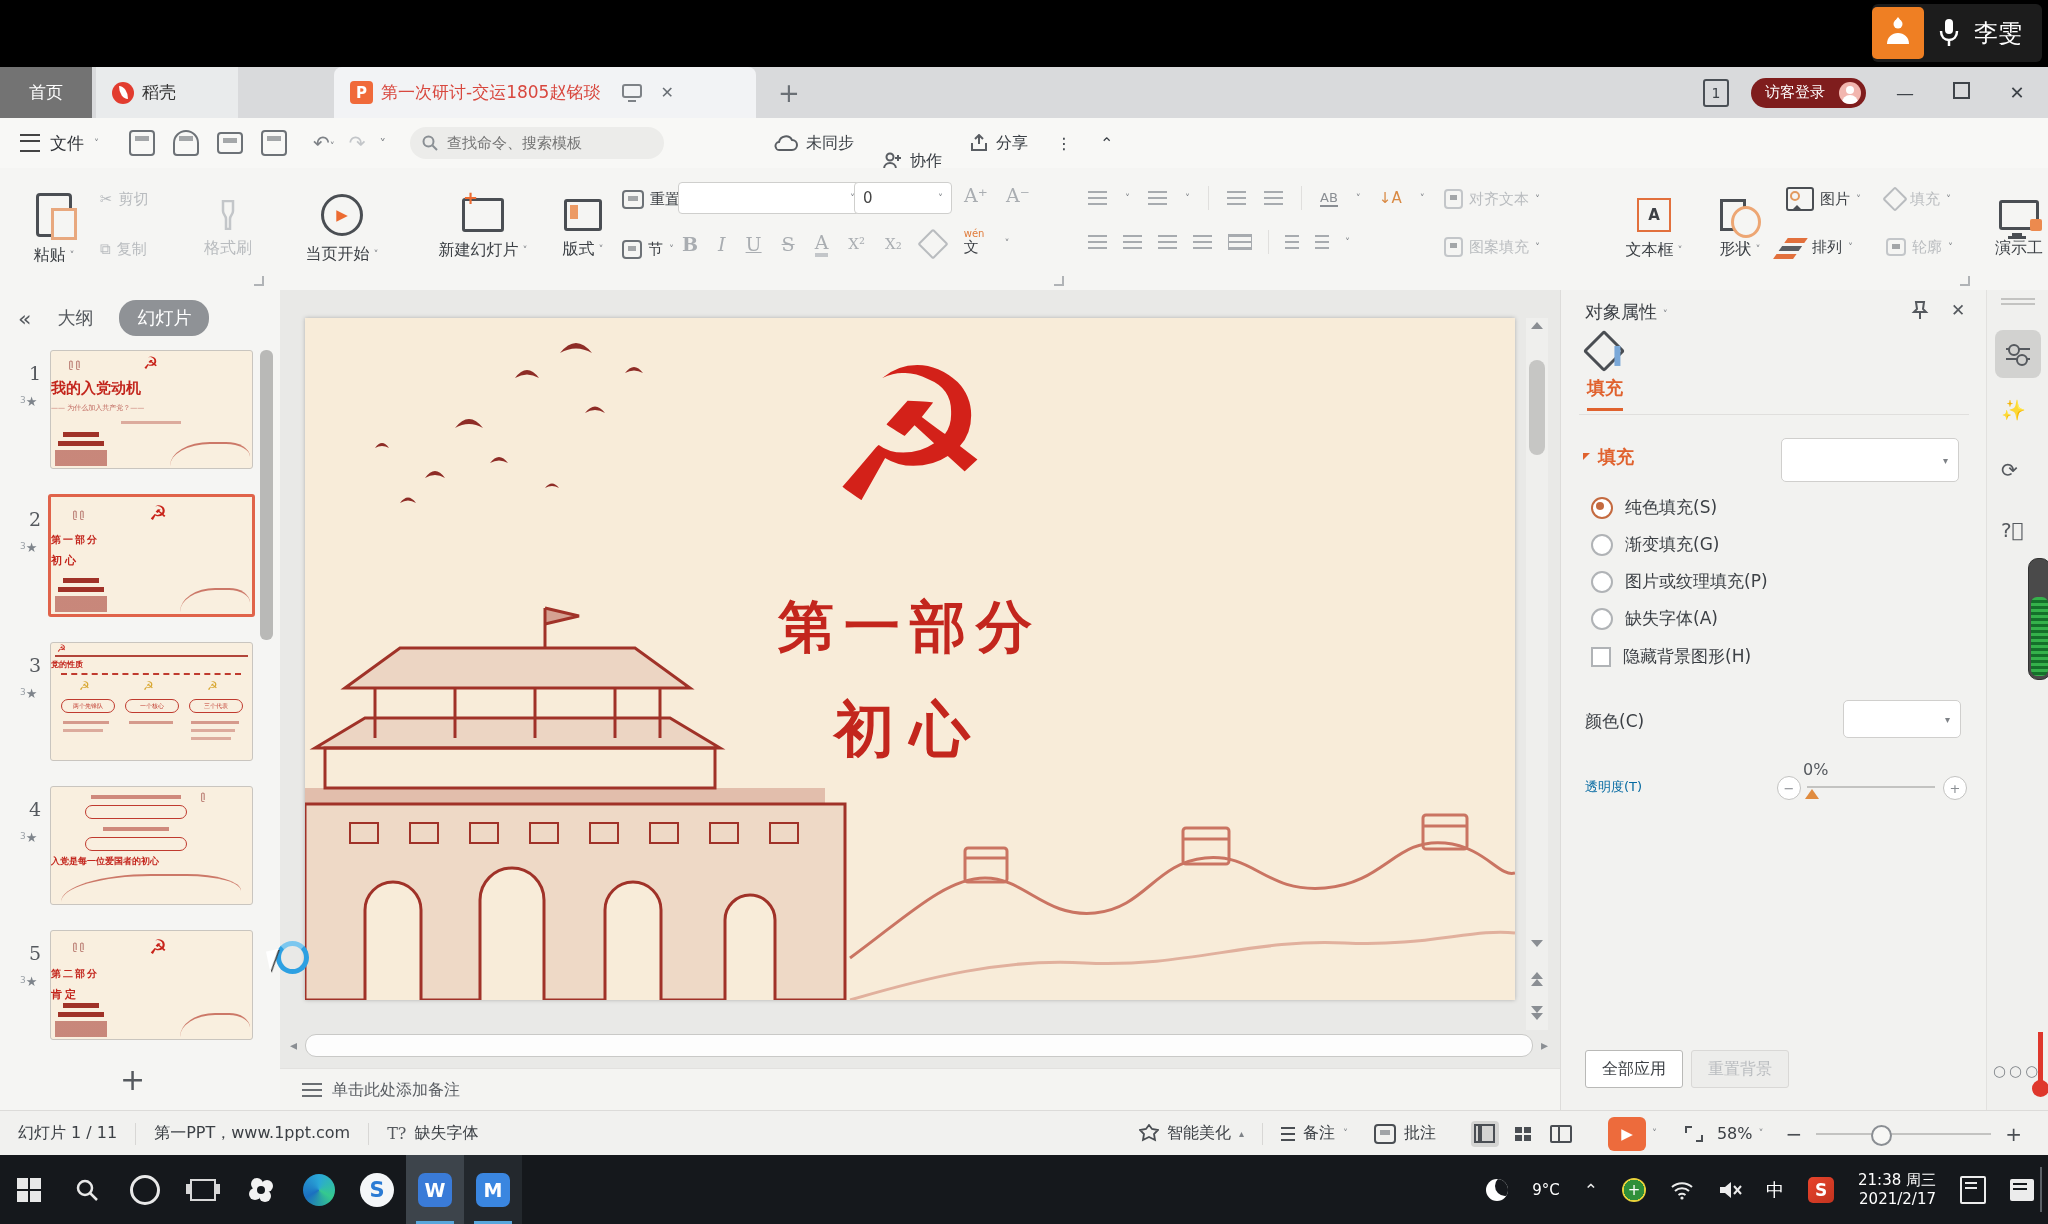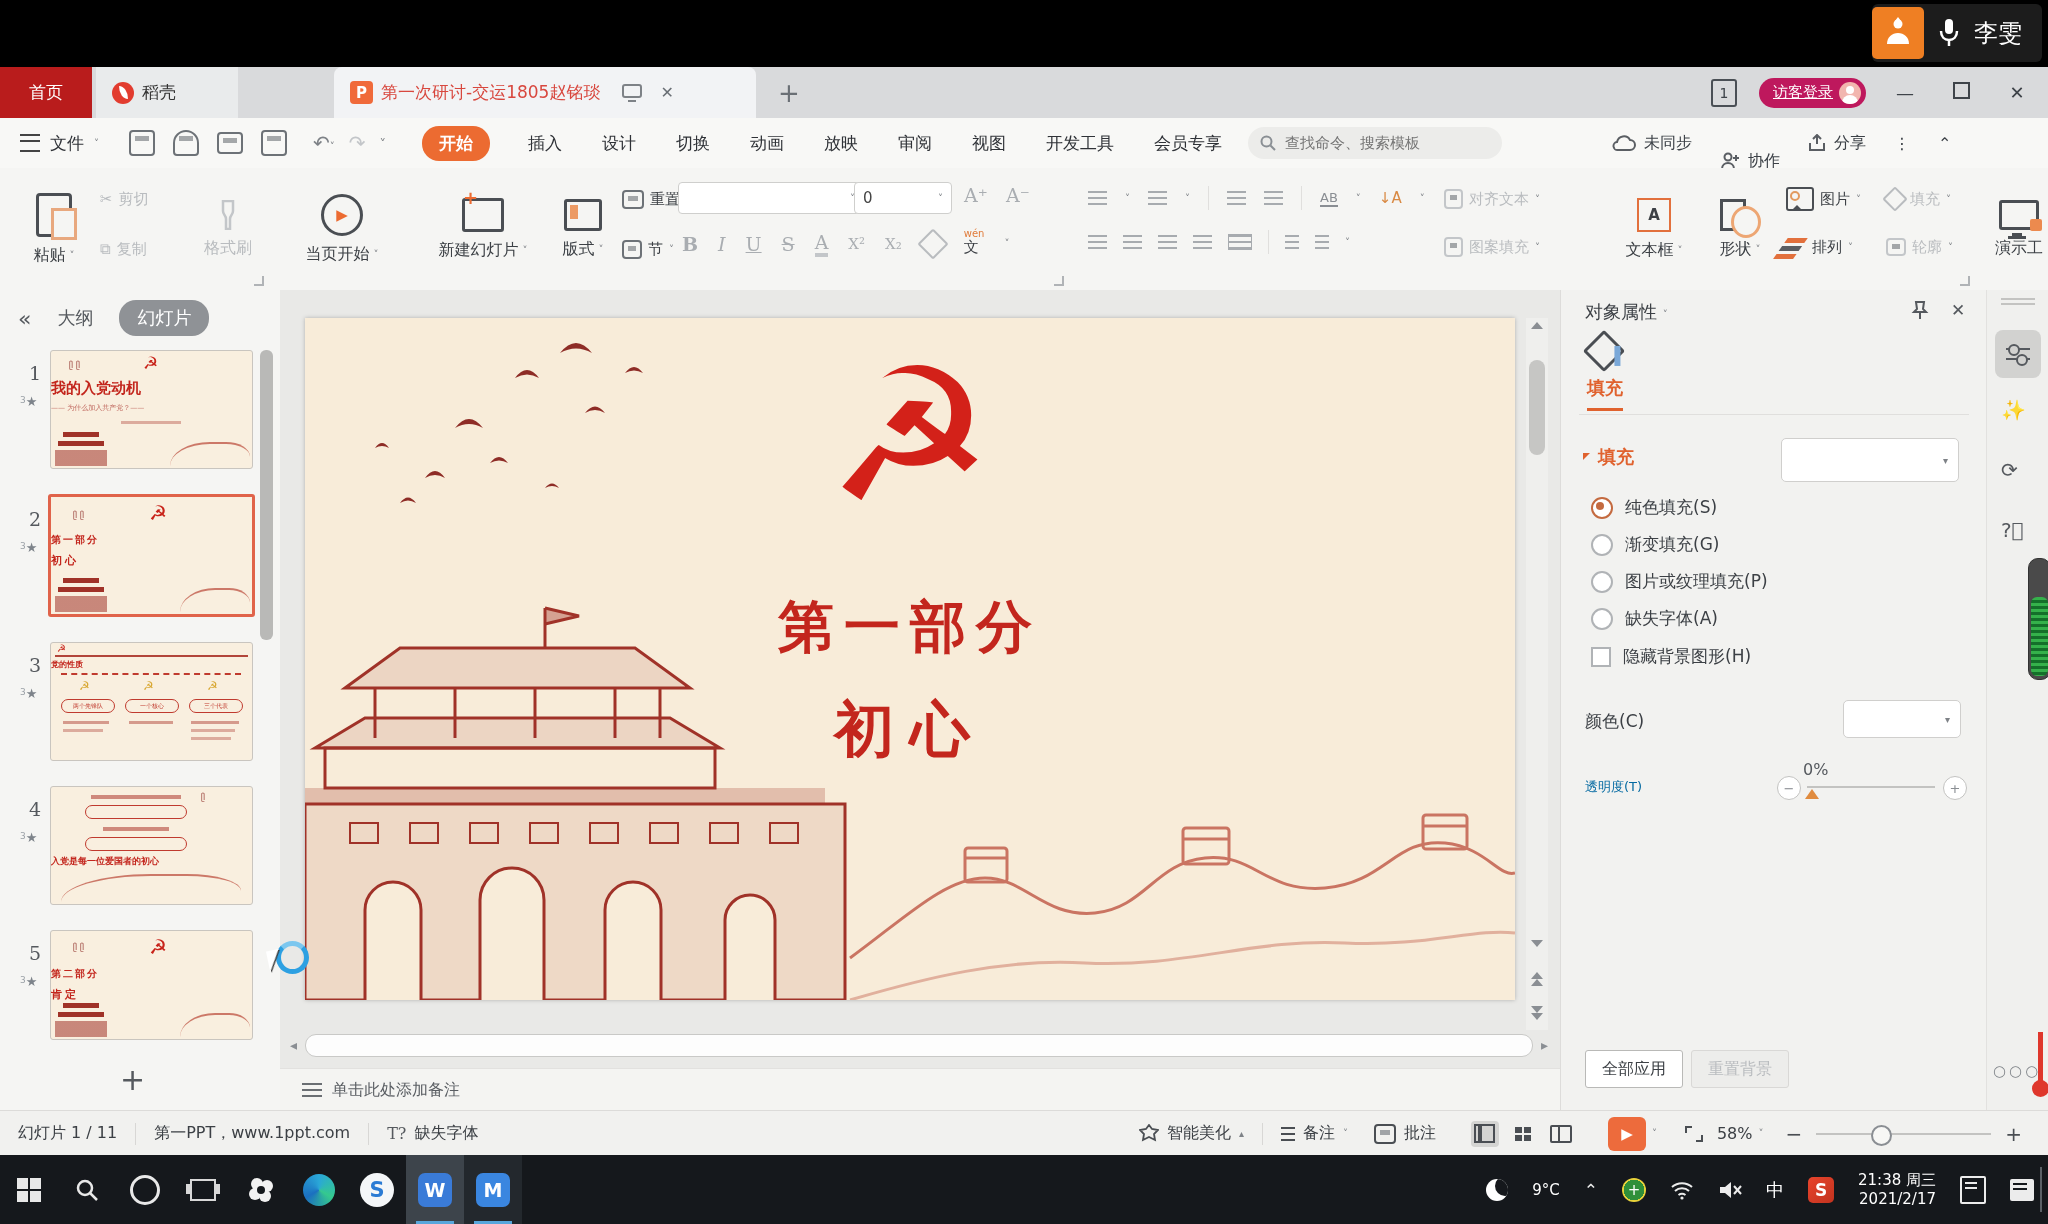--- a/index.html
+++ b/index.html
@@ -9,29 +9,29 @@
   .row{display:flex;align-items:center;}
   .vr{width:1px;align-self:stretch;background:#e0dfdd;}
   
   #topbar{left:0;top:0;width:2048px;height:67px;background:#000;}
   .rec-wrap{position:absolute;right:6px;top:4px;height:58px;display:flex;align-items:center;gap:14px;background:#1c1c1c;border-radius:6px;padding-right:20px;}
   .rec-avatar{width:52px;height:52px;background:#ef7f23;border-radius:5px;display:flex;align-items:center;justify-content:center;}
   .rec-name{color:#fff;font-size:24px;}
   
   #tabbar{left:0;top:67px;width:2048px;height:51px;background:#d9dadc;display:flex;align-items:stretch;}
   .tab{display:flex;align-items:center;gap:8px;padding:0 16px;font-size:17px;}
-  .tab-home{background:#b91c1c;color:#fff;width:60px;justify-content:center;}
+  .tab-home{background:#737373;color:#fff;width:60px;justify-content:center;}
   .tab-docer{background:#e9ebec;color:#333;width:110px;margin-left:4px;}
   .tab-doc{background:#f2f3f5;color:#d8473e;margin-left:96px;width:390px;border-radius:8px 8px 0 0;}
   .docer-ico{width:22px;height:22px;border-radius:50%;background:#e23c2f;display:flex;align-items:center;justify-content:center;}
   .docer-leaf{width:9px;height:13px;background:#fff;border-radius:0 100% 0 100%;}
   .p-ico{width:23px;height:23px;border-radius:4px;background:#f06a3a;color:#fff;font-weight:bold;font-size:15px;display:flex;align-items:center;justify-content:center;}
   .tab-gray{color:#6a6f75;font-size:16px;}
   .win-count{width:22px;height:24px;border:2px solid #4a4f55;border-radius:3px;font-size:14px;color:#3e4349;display:flex;align-items:center;justify-content:center;}
-  .guest-pill{height:30px;background:#be185d;border-radius:16px;color:#fff;font-size:15px;display:flex;align-items:center;gap:6px;padding:0 5px 0 14px;text-decoration:underline;}
+  .guest-pill{height:30px;background:#7f1d1d;border-radius:16px;color:#fff;font-size:15px;display:flex;align-items:center;gap:14px;padding:0 5px 0 14px;}
   .guest-av{width:22px;height:22px;border-radius:50%;background:#f2b6af;position:relative;overflow:hidden;}
   .guest-av:before{content:"";position:absolute;left:7px;top:4px;width:8px;height:8px;border-radius:50%;background:#fff;}
   .guest-av:after{content:"";position:absolute;left:3px;top:13px;width:16px;height:10px;border-radius:8px 8px 0 0;background:#fff;}
   .winctl{font-size:18px;color:#3e4349;width:34px;text-align:center;}
   .restore-box{width:13px;height:13px;border:2px solid #3e4349;position:relative;display:inline-block;}
   
   #menubar{left:0;top:118px;width:2048px;height:50px;background:#f8f8f6;display:flex;align-items:center;font-size:17px;color:#2f3237;}
   .hamb{width:20px;height:14px;border-top:2px solid #444;border-bottom:2px solid #444;position:relative;}
   .hamb:before{content:"";position:absolute;left:0;top:4px;width:100%;height:2px;background:#444;}
   .mini-ico{width:22px;height:22px;border:2px solid #6d7277;border-radius:4px;position:relative;}
@@ -246,32 +246,20 @@
   <div class="row" style="gap:18px;margin-left:30px;">
     <span class="mini-ico"></span>
     <span class="mini-ico" style="border-radius:50% 50% 4px 4px;"></span>
     <span class="mini-ico" style="height:18px;"></span>
     <span class="mini-ico"></span>
   </div>
   <div class="row" style="gap:14px;margin-left:26px;color:#7e8287;font-size:20px;">
     <span>↶<span class="caret">˅</span></span>
     <span style="color:#c3c6c9">↷</span>
     <span class="caret" style="font-size:13px">˅</span>
-  </div>
-  <div class="row" style="gap:36px;margin-left:36px;">
-    <span class="menu-item on">开始</span>
-    <span class="menu-item">插入</span>
-    <span class="menu-item">设计</span>
-    <span class="menu-item">切换</span>
-    <span class="menu-item">动画</span>
-    <span class="menu-item">放映</span>
-    <span class="menu-item">审阅</span>
-    <span class="menu-item">视图</span>
-    <span class="menu-item">开发工具</span>
-    <span class="menu-item">会员专享</span>
   </div>
   <div class="searchbox" style="margin-left:24px;">
     <svg width="16" height="16" viewBox="0 0 16 16">
       <circle cx="6.5" cy="6.5" r="5" fill="none" stroke="#8a8f94" stroke-width="2"></circle>
         <line x1="10.5" y1="10.5" x2="15" y2="15" stroke="#8a8f94" stroke-width="2"></line>
     </svg>
     <input placeholder="查找命令、搜索模板" style="">
   </div>
   <div class="row mb-right" style="gap:28px;margin-left:110px;">
     <span class="row" style="gap:8px;">

